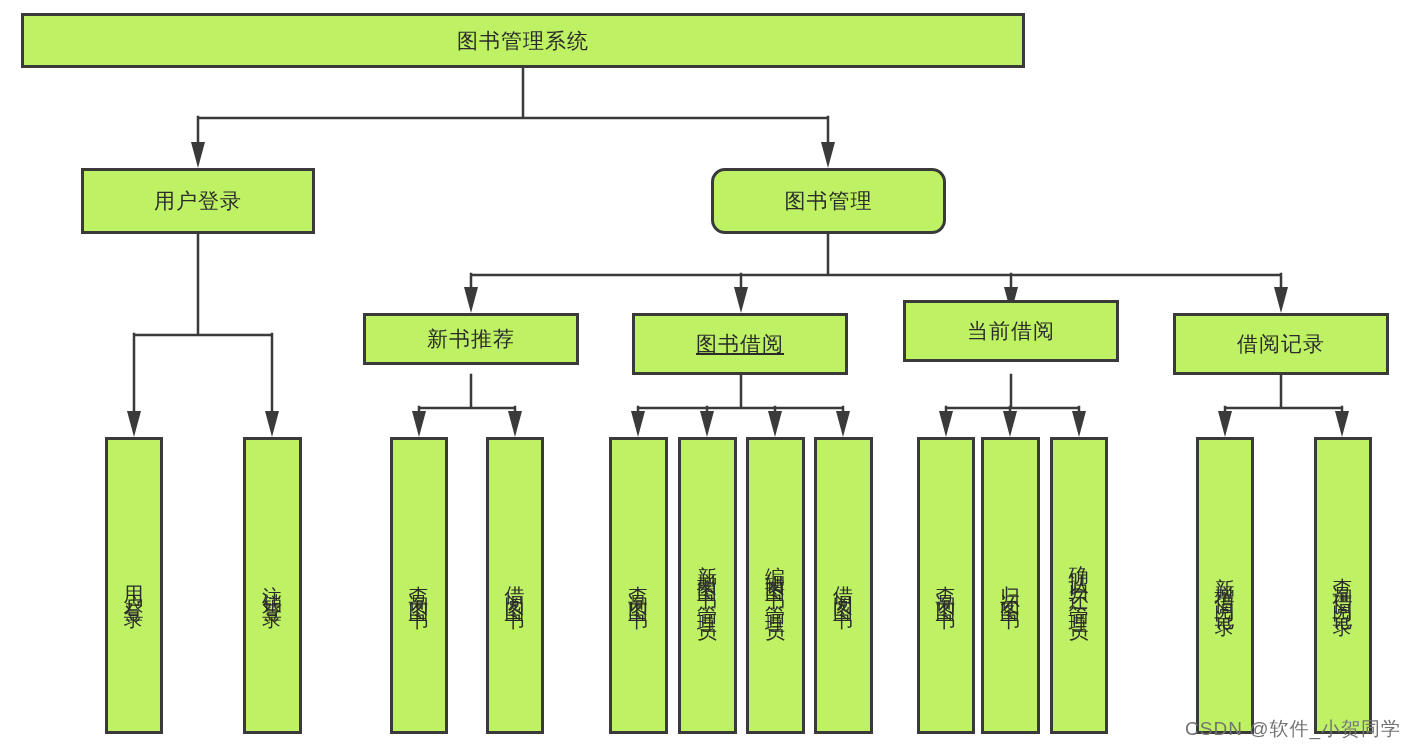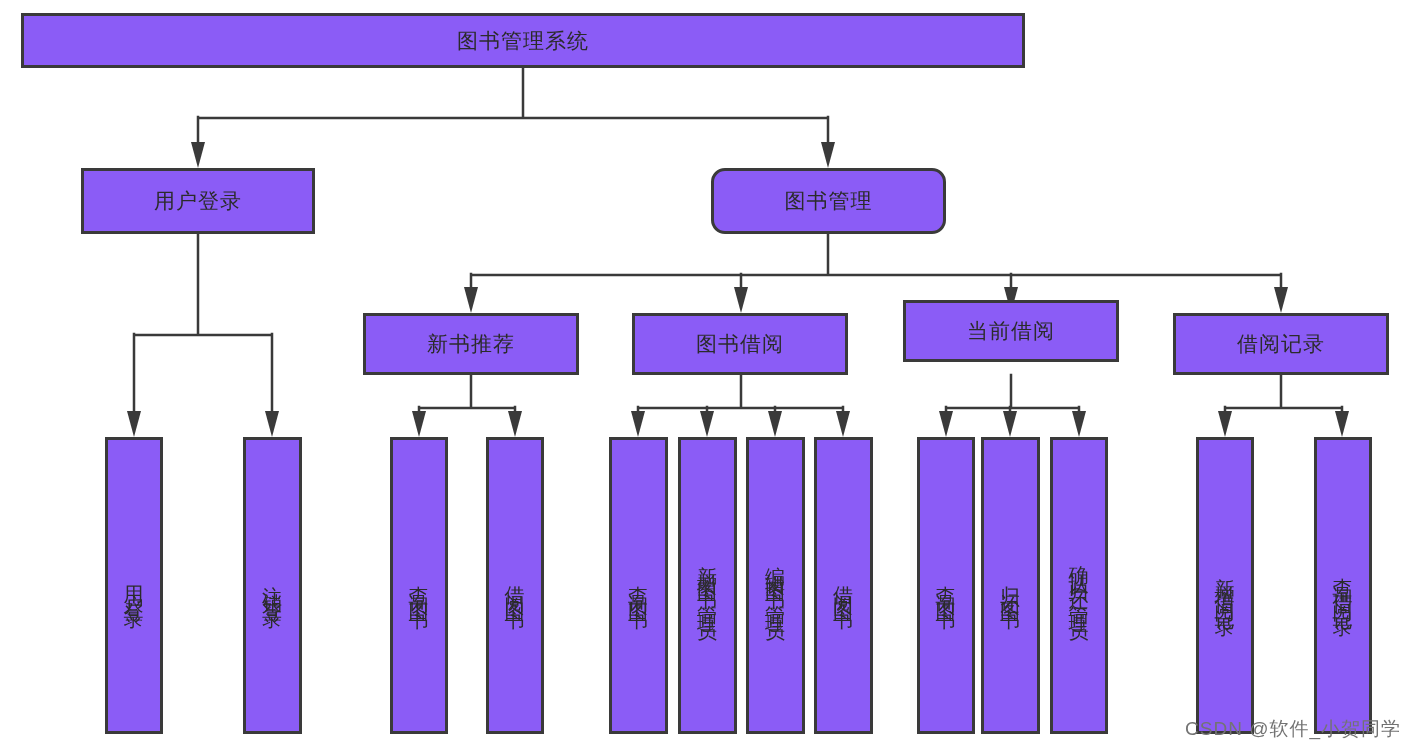--- a/index.html
+++ b/index.html
@@ -5,21 +5,21 @@
   html,body{margin:0;padding:0;}
   body{
     width:1405px;height:747px;position:relative;overflow:hidden;
     background:#ffffff;
     font-family:"Liberation Sans","DejaVu Sans",sans-serif;
   }
   .stage{position:absolute;left:0;top:0;width:1405px;height:747px;}
   svg.connectors{position:absolute;left:0;top:0;pointer-events:none;}
   .box{
     position:absolute;box-sizing:border-box;
-    border:3px solid #3a3a3a;background:#8b5cf6;
+    border:3px solid #3a3a3a;background:#bef264;
     display:flex;align-items:center;justify-content:center;
     color:#2b2b2b;
   }
   .hbox{font-size:21px;letter-spacing:1px;}
   .vbox{font-size:20px;}
   .vtext{
     writing-mode:vertical-rl;text-orientation:mixed;
     letter-spacing:8px;line-height:1;
     white-space:nowrap;
   }
@@ -69,24 +69,24 @@
     <span>图书管理系统</span>
   </div>
 
   <div class="box hbox" style="left:81px;top:168px;width:234px;height:66px;">
     <span>用户登录</span>
   </div>
   <div class="box hbox" style="left:711px;top:168px;width:235px;height:66px;border-radius:14px;">
     <span>图书管理</span>
   </div>
 
-  <div class="box hbox" style="left:363px;top:313px;width:216px;height:62px;">
+  <div class="box hbox" style="left:363px;top:313px;width:216px;height:52px;">
     <span>新书推荐</span>
   </div>
-  <div class="box hbox" style="left:632px;top:313px;width:216px;height:62px;">
+  <div class="box hbox" style="left:632px;top:313px;width:216px;height:62px;text-decoration:underline;">
     <span>图书借阅</span>
   </div>
   <div class="box hbox" style="left:903px;top:300px;width:216px;height:62px;">
     <span>当前借阅</span>
   </div>
   <div class="box hbox" style="left:1173px;top:313px;width:216px;height:62px;">
     <span>借阅记录</span>
   </div>
 
   <div class="box vbox" style="left:105px;top:437px;width:58px;height:297px;">

